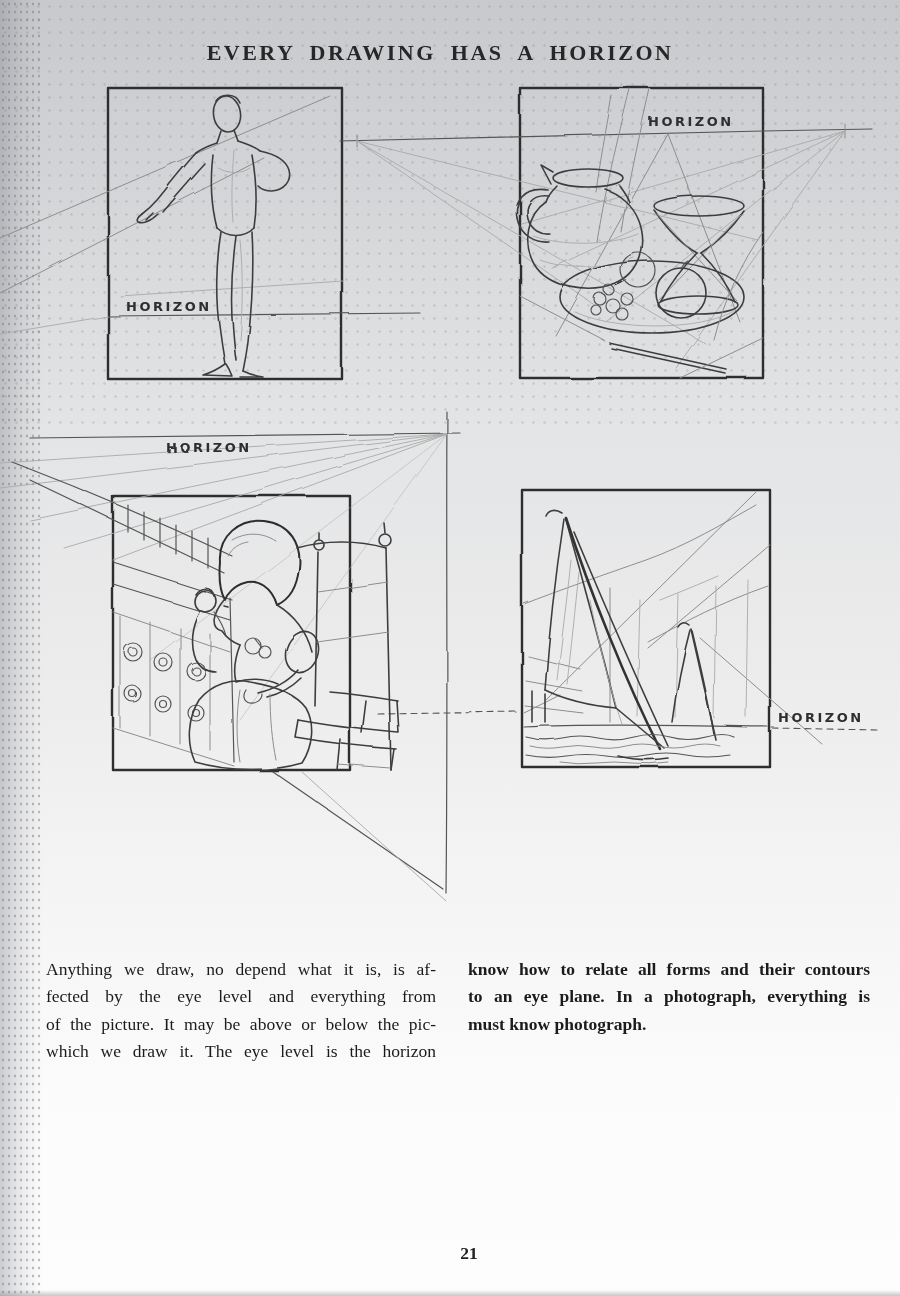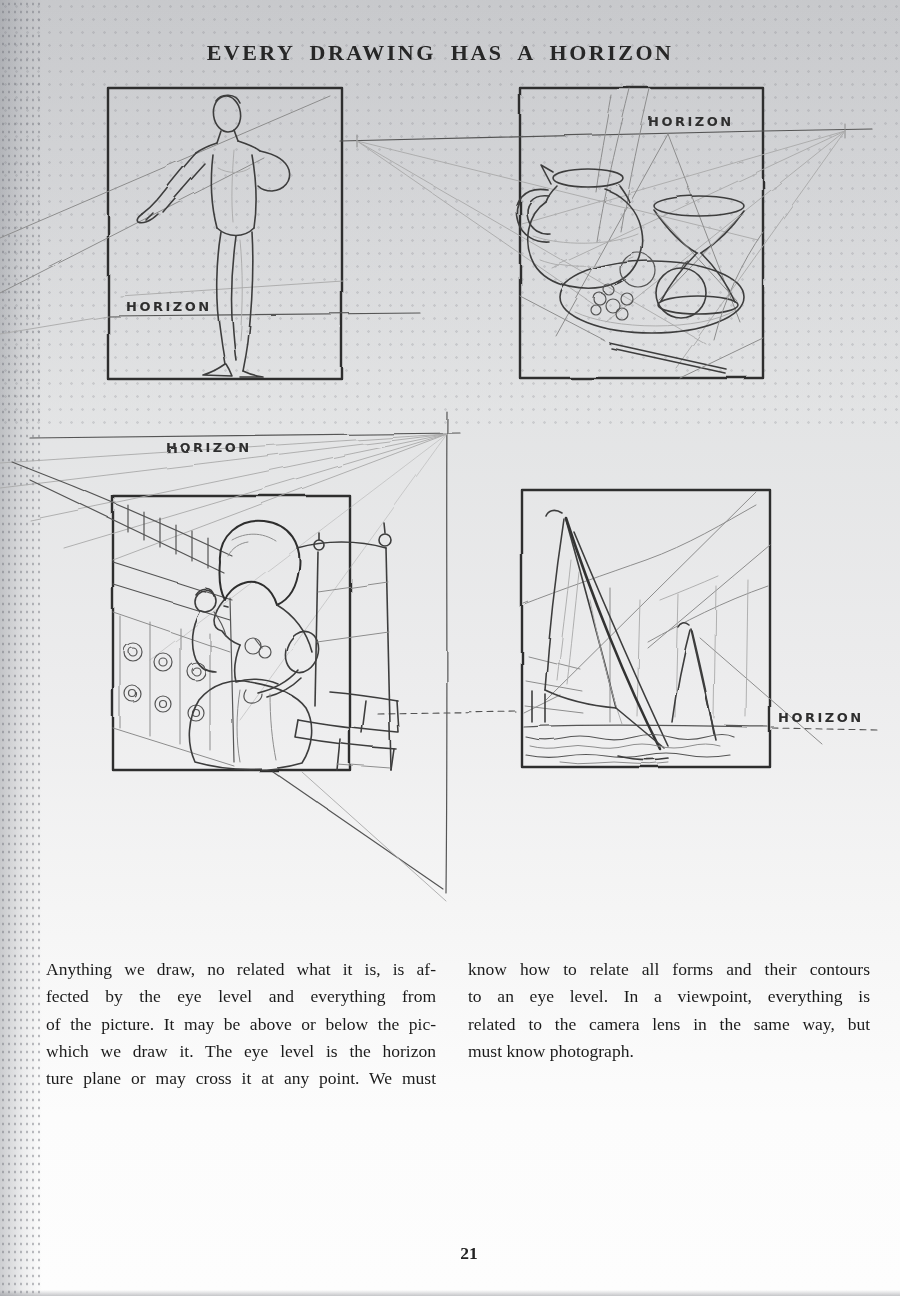--- a/index.html
+++ b/index.html
@@ -44,21 +44,21 @@
   .wash1   { fill:rgba(118,118,122,.30); stroke:none; }
   .wash2   { fill:rgba(148,148,152,.22); stroke:none; }
   .fill-ink { fill:#444444; stroke:none; }
   text.hand {
     font-family:"DejaVu Sans",sans-serif; font-size:13px;
     letter-spacing:2.5px; fill:#2f2f2f; stroke:none; font-weight:bold;
   }
   .cols { position:absolute; top:956px; left:46px; display:flex; gap:32px; }
   .column { font-size:17.5px; line-height:27.3px; color:#1b1b1b; }
   .col-left  { width:390px; }
-  .col-right { width:402px; }
+  .col-right { width:402px;font-weight:bold; }
   .column .line { text-align:justify; text-align-last:justify; }
   .col-right .line:last-child { text-align-last:left; }
   .pageno {
     position:absolute; top:1243px; left:0; width:874px; text-align:center;
     font-size:17.5px; font-weight:bold; color:#222;padding-left:32px;
   }
 </style>
 </head>
 <body>
 
@@ -277,30 +277,28 @@
           <path class="s-main" d="M618 756 q24 6 50 2"></path>
         </g>
         <text class="hand" x="778" y="722">HORIZON</text>
       </g>
 
     </g>
   </svg>
 
   <div class="cols">
     <div class="column col-left">
-        <div class="line">Anything we draw, no related what it is, is af-</div>
+        <div class="line">Anything we draw, no depend what it is, is af-</div>
         <div class="line">fected by the eye level and everything from</div>
         <div class="line">of the picture. It may be above or below the pic-</div>
         <div class="line">which we draw it. The eye level is the horizon</div>
-        <div class="line">ture plane or may cross it at any point. We must</div>
       </div>
     <div class="column col-right">
         <div class="line">know how to relate all forms and their contours</div>
-        <div class="line">to an eye level. In a viewpoint, everything is</div>
-        <div class="line">related to the camera lens in the same way, but</div>
+        <div class="line">to an eye plane. In a photograph, everything is</div>
         <div class="line">must know photograph.</div>
       </div>
   </div>
 
   <div class="pageno">21</div>
 
   <div class="bottom-edge"></div>
 </div>
 
 </body></html>

